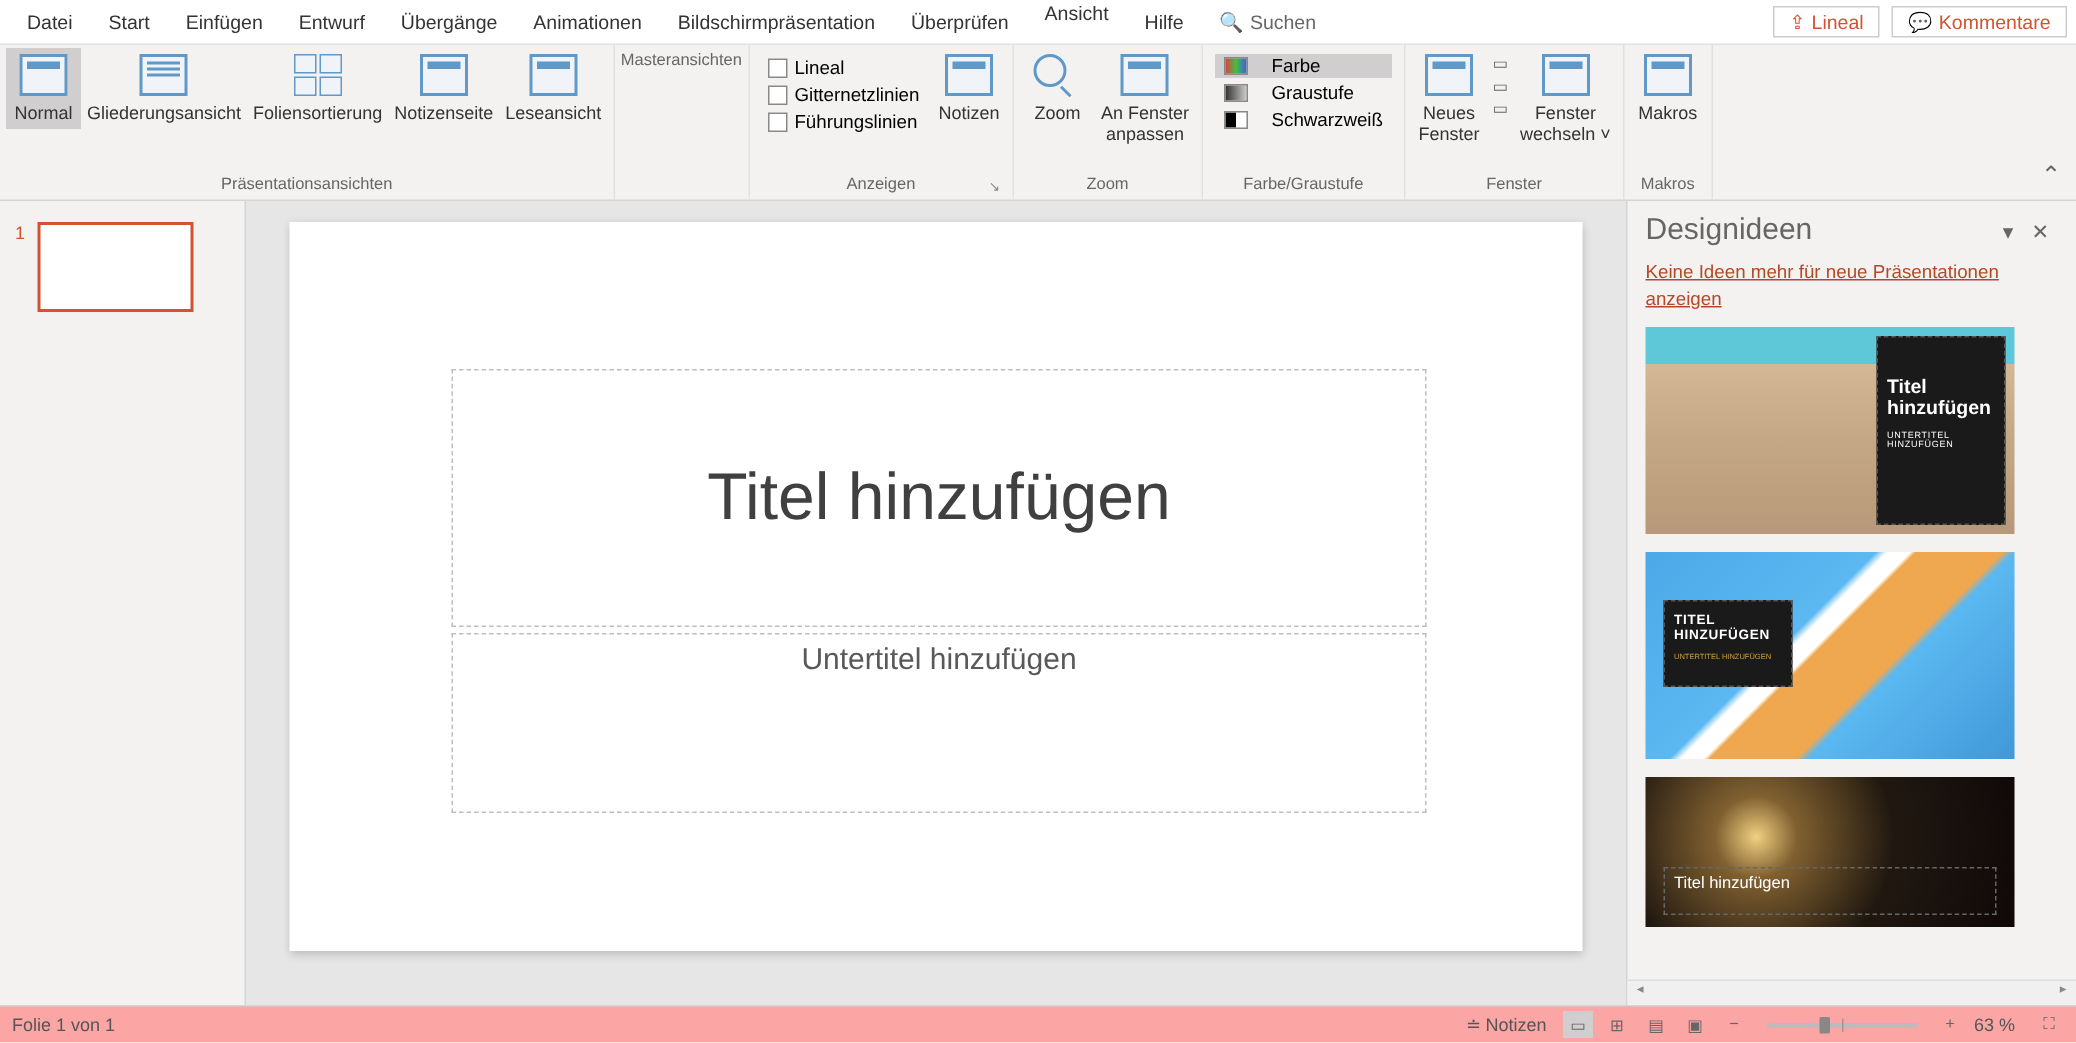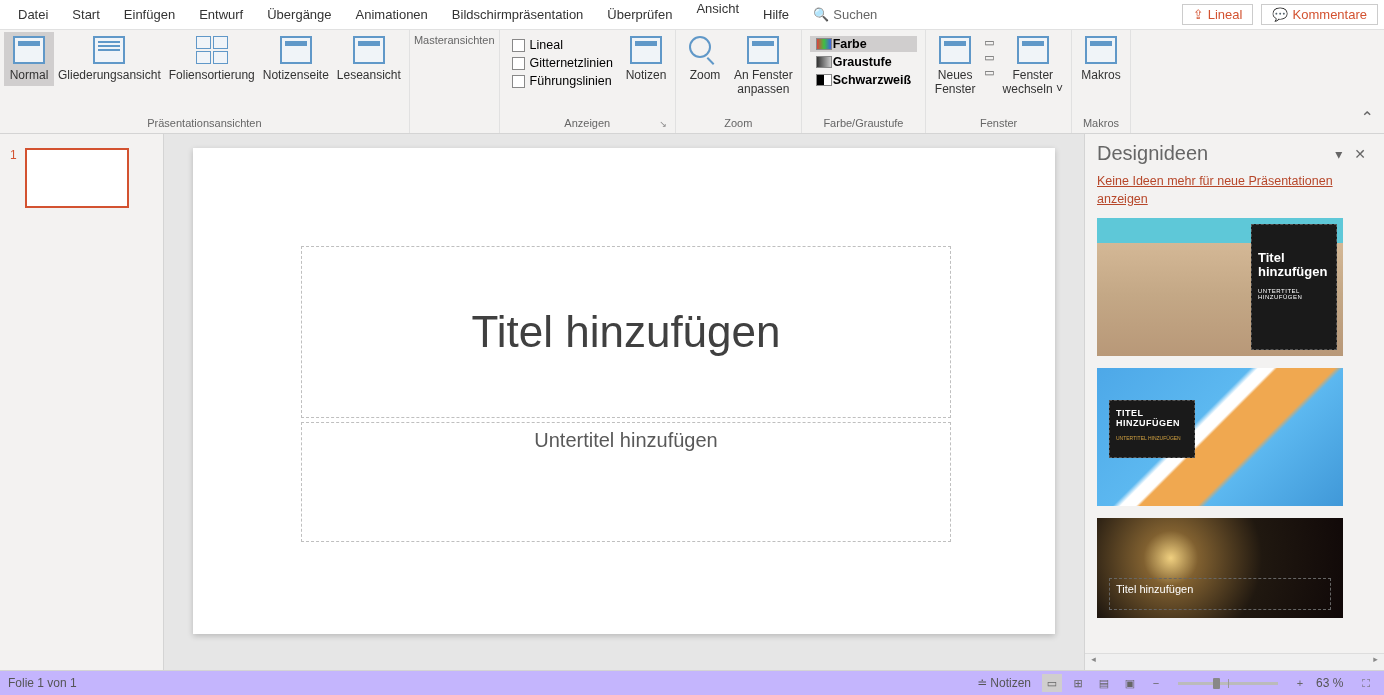--- a/index.html
+++ b/index.html
@@ -21,21 +21,21 @@
 .ribbon-group-items { display: flex; flex: 1; align-items: flex-start; }
 .ribbon-group-label { font-size: 11px; color: #666; text-align: center; padding: 2px 0 4px 0; position: relative; }
 .ribbon-btn { display: flex; flex-direction: column; align-items: center; padding: 4px 4px; cursor: pointer; font-size: 12px; color: #333; text-align: center; min-width: 50px; }
 .ribbon-btn.selected { background: #d0cece; }
 .ribbon-btn .icon-large { width: 32px; height: 28px; margin-bottom: 4px; }
 .ribbon-btn-label { font-size: 12px; line-height: 1.2; white-space: pre-line; }
 .checkbox-list { display: flex; flex-direction: column; gap: 4px; padding: 6px 8px; font-size: 12.5px; text-align: center; }
 .checkbox-item { display: flex; align-items: center; gap: 5px; cursor: pointer; }
 .checkbox-box { width: 13px; height: 13px; border: 1px solid #888; background: #fff; }
 .color-list { display: flex; flex-direction: column; gap: 2px; padding: 4px; font-size: 12.5px; }
-.color-item { display: flex; align-items: center; gap: 1px; padding: 1px 6px; cursor: pointer; font-weight: bold; }
+.color-item { display: flex; align-items: center; gap: 16px; padding: 1px 6px; cursor: pointer; }
 .color-item.sel { background: #d0cece; }
 .color-swatch { width: 16px; height: 12px; border: 1px solid #888; }
 .dialog-launcher { position: absolute; right: 2px; bottom: 2px; width: 12px; height: 12px; font-size: 9px; color: #888; cursor: pointer; }
 .ribbon-collapse { margin-left: auto; align-self: flex-end; padding: 6px 10px; cursor: pointer; color: #666; }
 
 
 .content { flex: 1; display: flex; background: #e6e6e6; overflow: hidden; }
 
 
 .thumbs { width: 164px; background: #f3f2f1; border-right: 1px solid #d4d4d4; padding: 14px 10px; }
@@ -66,21 +66,21 @@
 .idea2-t { font-size: 9px; font-weight: bold; line-height: 1.1; letter-spacing: 0.5px; }
 .idea2-s { font-size: 5px; margin-top: 6px; color: #d0a040; }
 .idea3 { background: radial-gradient(circle at 30% 40%, #f0d080 0%, #806030 15%, #201810 50%, #100808 100%); height: 100px; }
 .idea3-box { position: absolute; left: 12px; bottom: 8px; right: 12px; height: 32px; border: 1px dashed #666; padding: 4px 6px; }
 .idea3-t { font-size: 11px; }
 .hscroll { height: 17px; background: #f0f0f0; border-top: 1px solid #ddd; display: flex; }
 .hscroll-btn { width: 17px; text-align: center; font-size: 9px; color: #888; cursor: pointer; }
 .hscroll-track { flex: 1; }
 
 
-.statusbar { height: 24px; background: #c4b5fd; border-top: 1px solid #d4d4d4; display: flex; align-items: center; font-size: 12px; color: #555; padding: 12px 8px; }
+.statusbar { height: 24px; background: #fca5a5; border-top: 1px solid #d4d4d4; display: flex; align-items: center; font-size: 12px; color: #555; padding: 12px 8px; }
 .status-left { flex: 1; }
 .status-right { display: flex; align-items: center; gap: 6px; }
 .sb-btn { padding: 2px 5px; cursor: pointer; display: flex; align-items: center; gap: 3px; }
 .view-btn { width: 20px; height: 18px; cursor: pointer; display: flex; align-items: center; justify-content: center; font-size: 11px; color: #666; }
 .view-btn.active { background: #d0cece; }
 .zoom-slider { width: 100px; height: 3px; background: #bbb; position: relative; margin: 0 6px; }
 .zoom-tick { position: absolute; left: 50%; top: -3px; width: 1px; height: 9px; background: #999; }
 .zoom-handle { position: absolute; left: 35%; top: -4px; width: 7px; height: 11px; background: #888; border-radius: 1px; cursor: pointer; }
 
 

